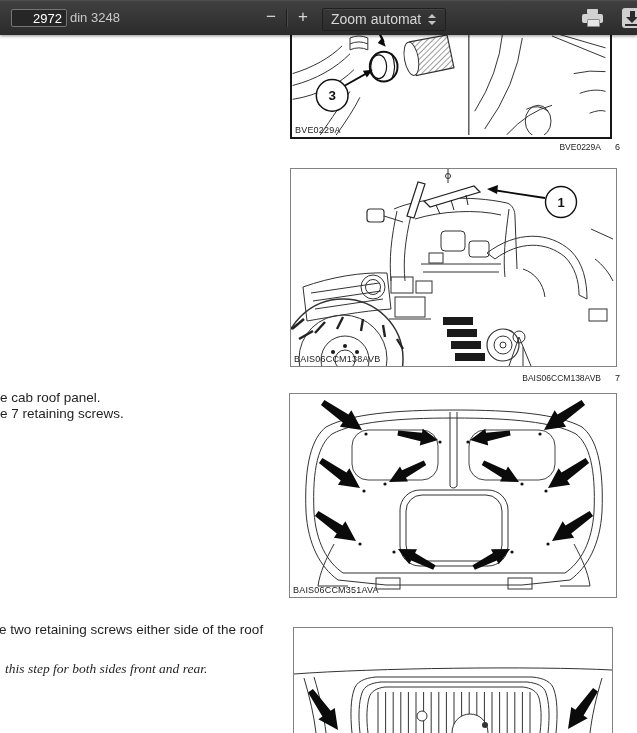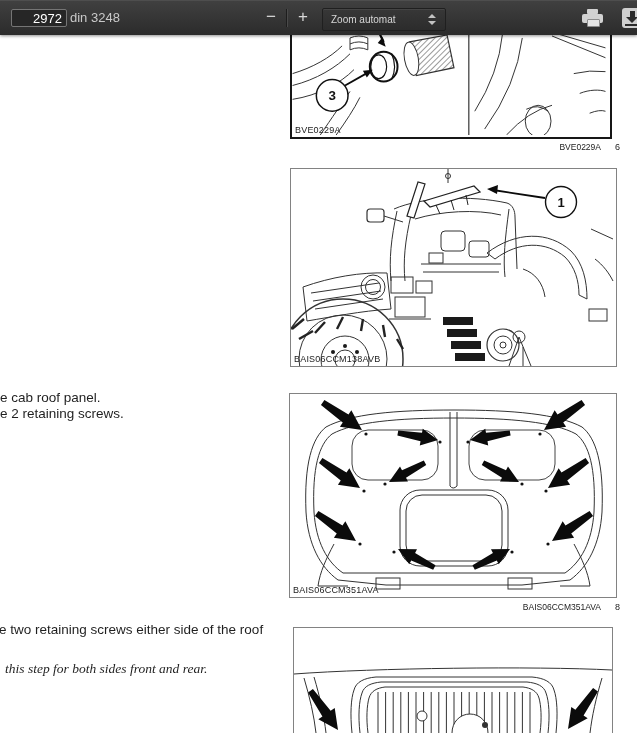--- a/index.html
+++ b/index.html
@@ -19,21 +19,21 @@
          font-size:17px;width:24px;text-align:center;cursor:default;}
   .zoomOut{left:259px;}
   .zoomIn{left:291px;}
   .tbSep{position:absolute;left:286px;top:8px;width:1px;height:18px;
          background:#1d1d1d;box-shadow:1px 0 0 #4a4a4a;}
   .zoomSelect{position:absolute;left:322px;top:7px;width:122px;height:21px;
               background:linear-gradient(180deg,#373737,#2c2c2c);
               border:1px solid #1f1f1f;border-radius:2px;
               box-shadow:inset 0 1px 0 rgba(255,255,255,.07);}
   .zoomSelect .lbl{position:absolute;left:8px;top:0;height:21px;line-height:21px;
-                   color:#d6d6d6;font-size:10px;white-space:nowrap;}
+                   color:#d6d6d6;font-size:14px;white-space:nowrap;}
   .spin{position:absolute;right:9px;top:4px;width:8px;height:13px;}
   .spin .up{position:absolute;left:0;top:1px;width:0;height:0;
             border-left:4px solid transparent;border-right:4px solid transparent;
             border-bottom:4px solid #c2c2c2;}
   .spin .dn{position:absolute;left:0;bottom:1px;width:0;height:0;
             border-left:4px solid transparent;border-right:4px solid transparent;
             border-top:4px solid #c2c2c2;}
   
   .printer{position:absolute;left:582px;top:8px;width:22px;height:18px;}
   .printer .paper{position:absolute;left:5px;top:0;width:11px;height:5px;background:#d2d2d2;border-radius:1px;}
@@ -197,24 +197,27 @@
       <line x1="93" y1="47" x2="112" y2="53" stroke="#333"></line>
       <polygon points="133,32 183,17 189,23 139,38" fill="#fff" stroke="#222" stroke-width="1.3"></polygon>
       <path d="M145 36 L149 45 M175 26 L177 36 M160 31 L163 41" stroke="#222" fill="none"></path>
       <line x1="254" y1="29" x2="202" y2="21" stroke="#0b0b0b" stroke-width="1.8"></line>
       <polygon points="196,20 207,16 206,25" fill="#0b0b0b"></polygon>
       <circle cx="270" cy="33" r="15.5" fill="#fff" stroke="#111" stroke-width="1.4"></circle>
       <text x="270" y="38" text-anchor="middle" font-size="13" font-weight="bold" fill="#111" font-family="Liberation Sans, sans-serif">1</text>
     </svg>
     <div class="figlabel">BAIS06CCM138AVB</div>
   </div>
+  <div class="caption" style="top:373px;">
+    <span>BAIS06CCM138AVB</span><span class="num">7</span>
+  </div>
 
   <div class="bodytext" style="left:0;top:390px;line-height:15.5px;">
     <div>e cab roof panel.</div>
-    <div>e 2 retaining screws.</div>
+    <div>e 7 retaining screws.</div>
   </div>
 
   <div class="figure fig-thin" style="left:289px;top:393px;width:326px;height:203px;">
     <svg width="326" height="203" viewBox="0 0 326 203">
       <g fill="none" stroke="#333" stroke-width="1">
         <path d="M16 118 C 14 70 22 44 36 33 C 60 20 105 16 164 16 C 223 16 268 20 292 33 C 306 44 314 70 312 118 C 310 150 298 173 280 186 L 232 191 L 96 191 L 48 186 C 30 173 18 150 16 118 Z"></path>
         <path d="M24 118 C 22 74 29 50 42 40 C 64 28 107 24 164 24 C 221 24 264 28 286 40 C 299 50 306 74 304 118 C 302 148 291 168 275 179 L 53 179 C 37 168 26 148 24 118 Z"></path>
         <path d="M160 18 V92 M167 18 V92 M160 92 Q 163 96 167 92"></path>
         <rect x="62" y="36" width="86" height="50" rx="16" stroke="#444"></rect>
         <rect x="179" y="36" width="86" height="50" rx="16" stroke="#444"></rect>
@@ -249,23 +252,20 @@
         <use href="#barrow" transform="translate(229,88) rotate(28) scale(.85)"></use>
         <use href="#barrow" transform="translate(258,94) rotate(145)"></use>
         <use href="#barrow" transform="translate(66,147) rotate(35)"></use>
         <use href="#barrow" transform="translate(108,155) rotate(207) scale(.85)"></use>
         <use href="#barrow" transform="translate(220,155) rotate(-27) scale(.85)"></use>
         <use href="#barrow" transform="translate(262,147) rotate(145)"></use>
       </g>
     </svg>
     <div class="figlabel">BAIS06CCM351AVA</div>
   </div>
-  <div class="caption" style="top:602px;">
-    <span>BAIS06CCM351AVA</span><span class="num">8</span>
-  </div>
 
   <div class="bodytext" style="left:-1px;top:622px;">e two retaining screws either side of the roof</div>
   <div class="bodytext it" style="left:5px;top:661px;">this step for both sides front and rear.</div>
 
   <div class="figure fig-thin-open" style="left:293px;top:627px;width:318px;height:106px;">
     <svg width="318" height="105" viewBox="0 0 318 105">
       <g fill="none" stroke="#333" stroke-width="1">
         <path d="M0 46 C 80 40 240 38 318 42"></path>
         <path d="M10 50 C 16 70 20 88 22 105"></path>
         <path d="M20 49 C 26 69 30 88 32 105"></path>

